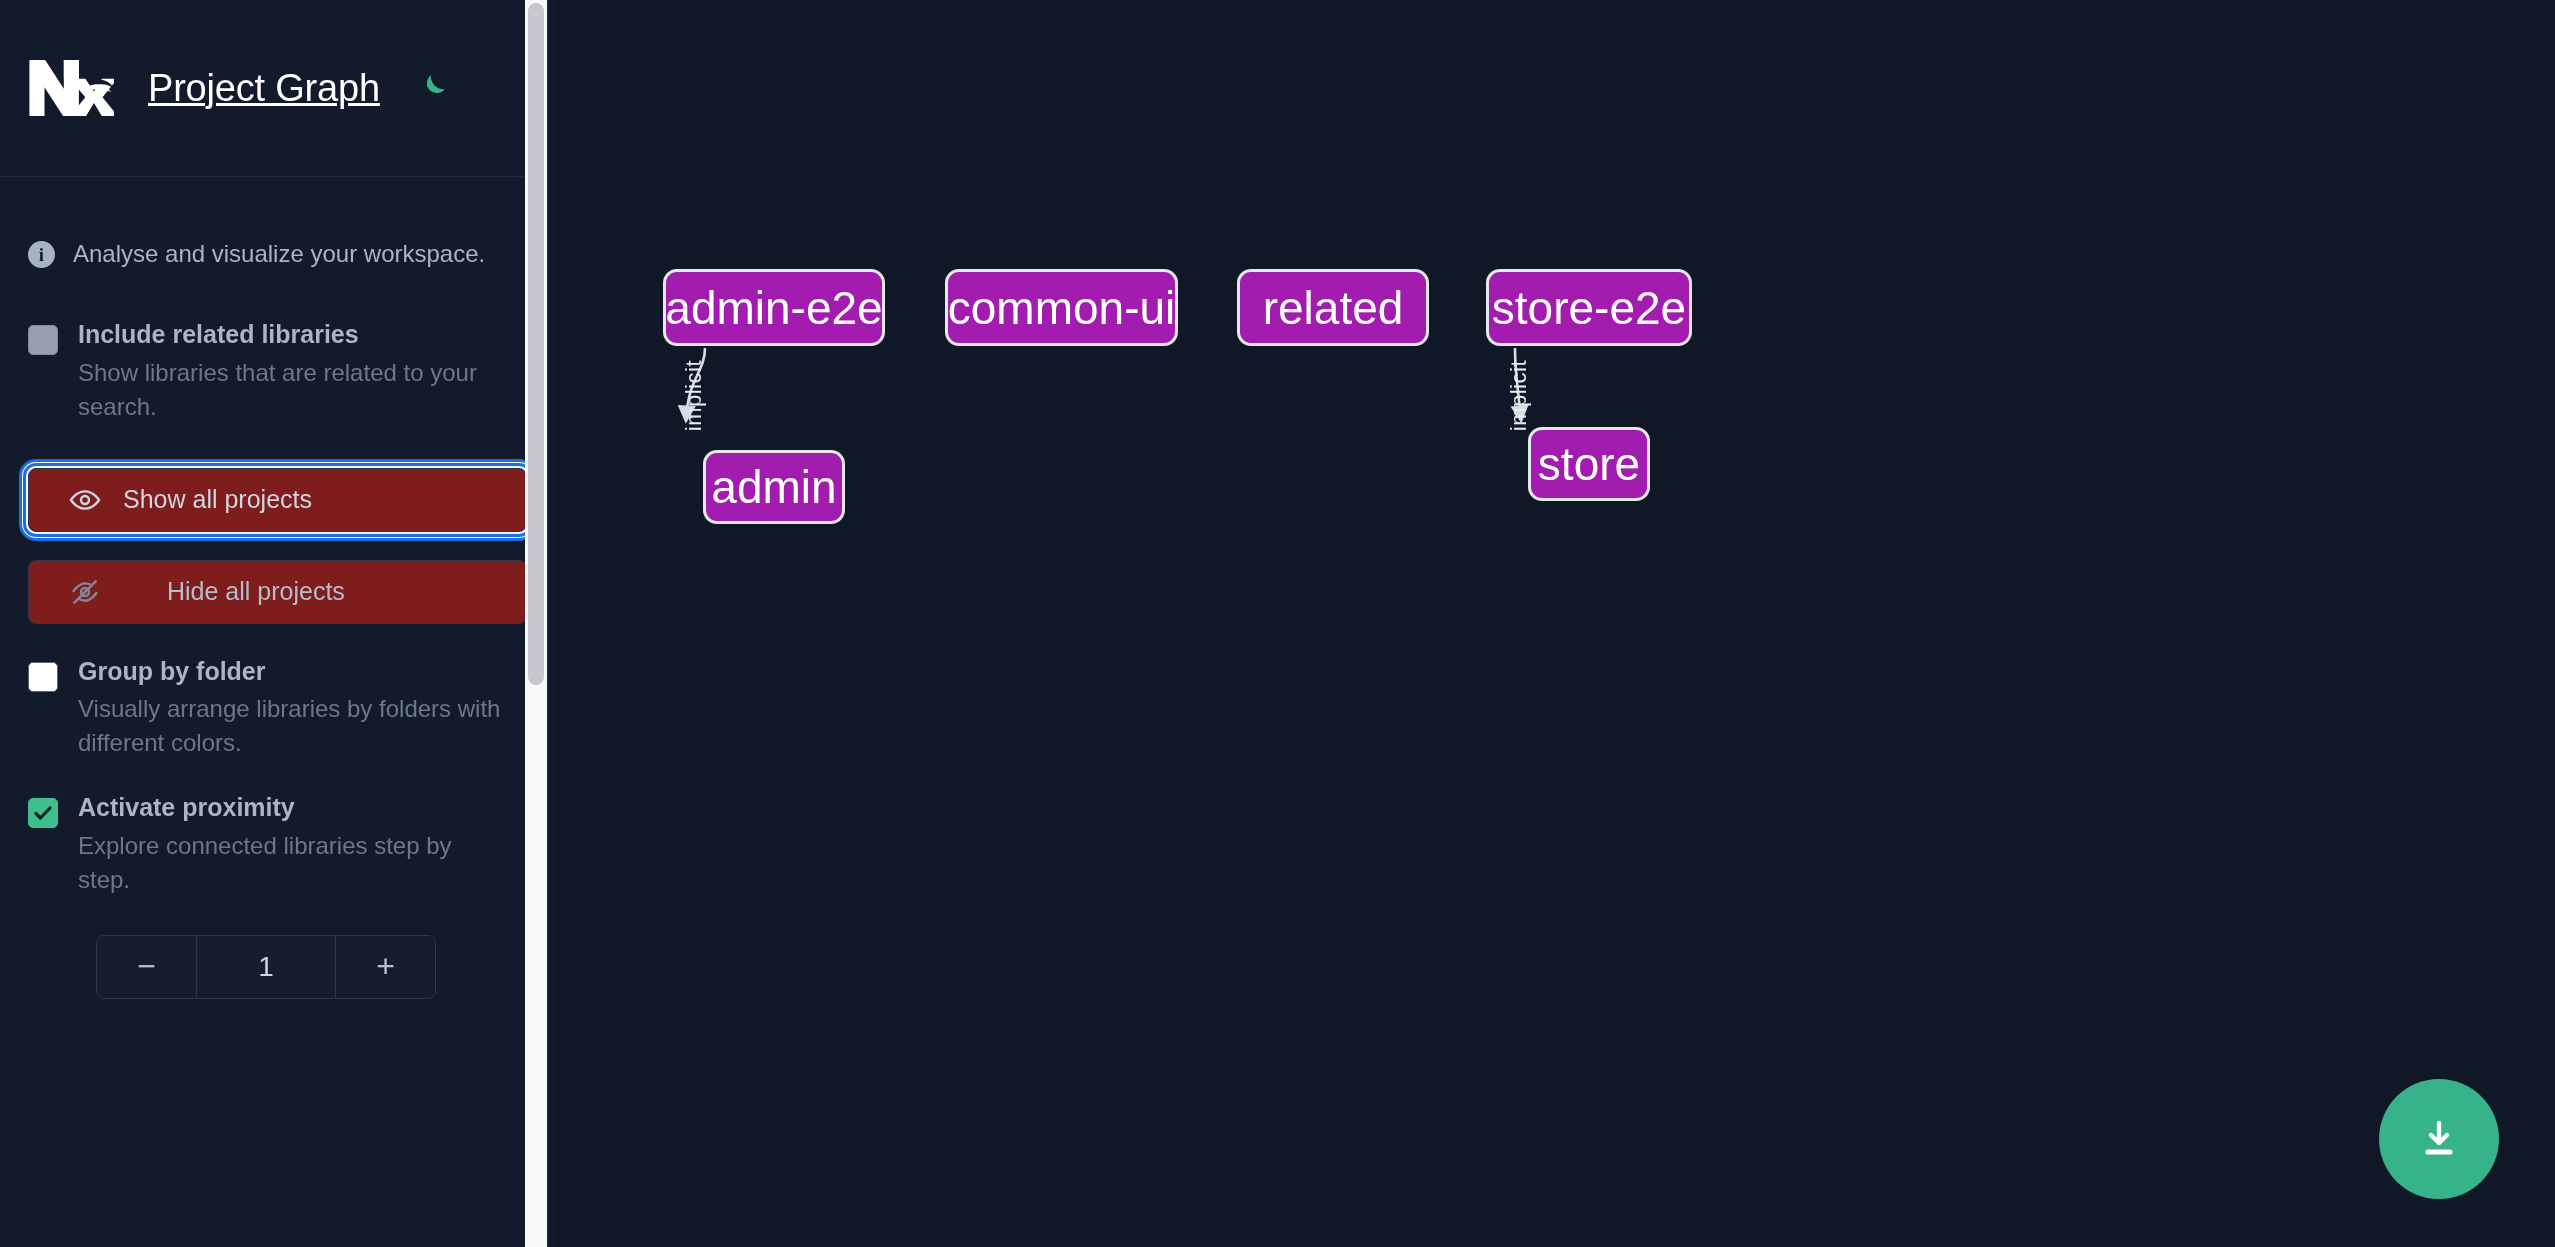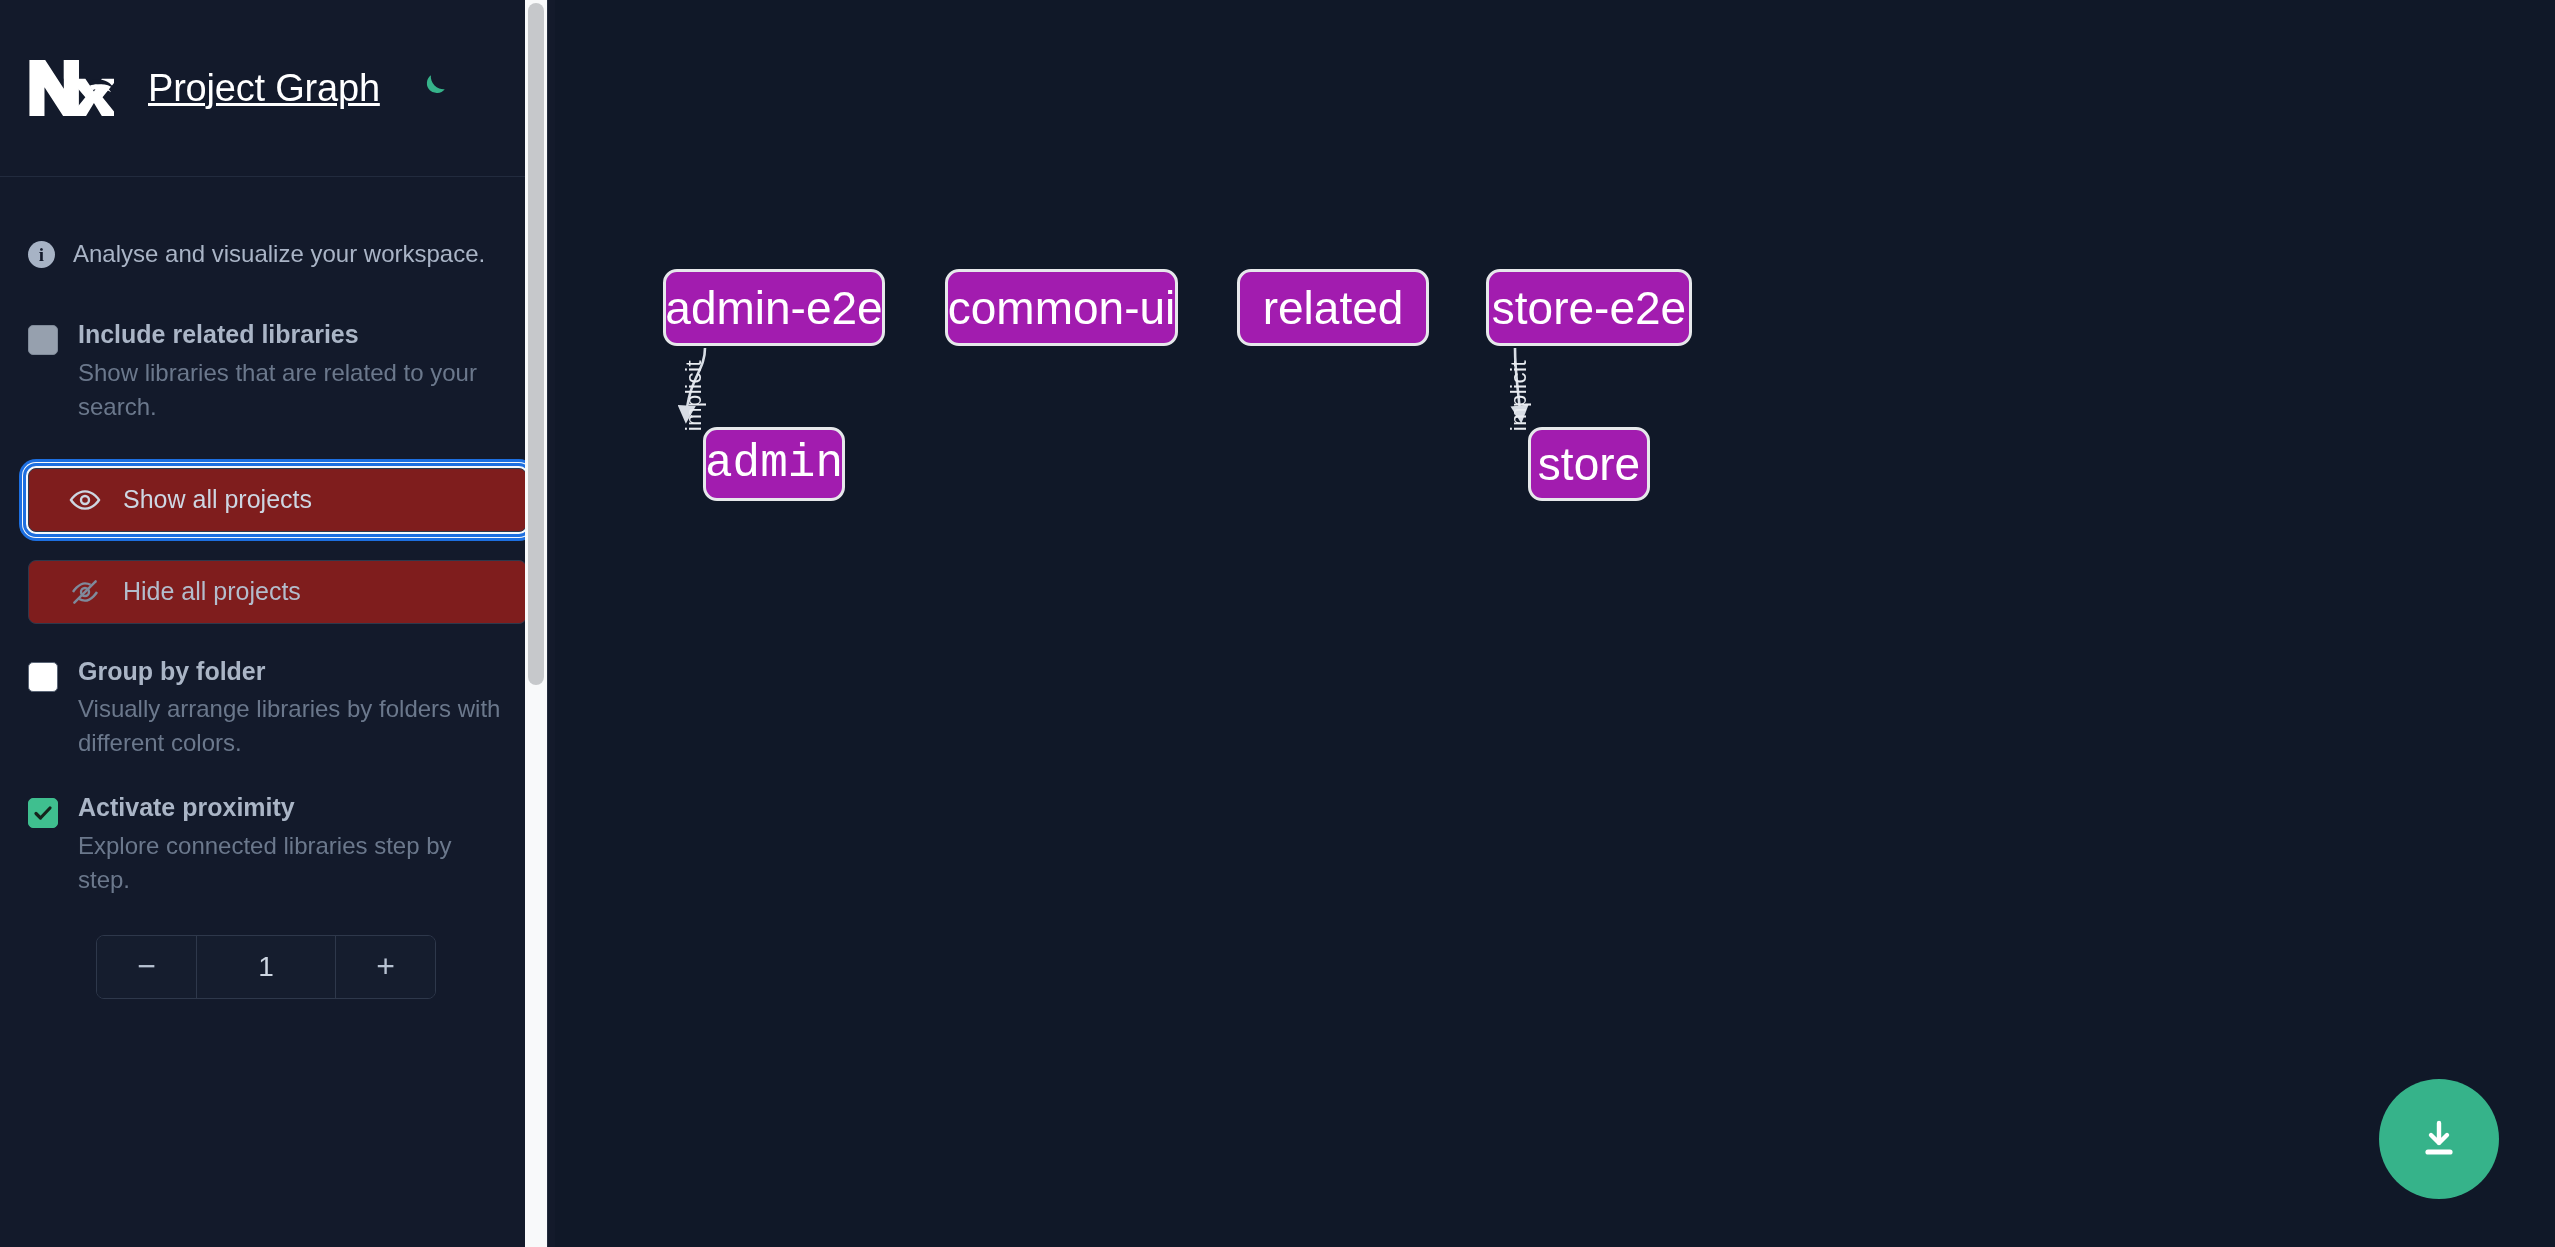--- a/index.html
+++ b/index.html
@@ -121,21 +121,21 @@
     font-size: 25px;
     cursor: pointer;
   }
   .btn .btn-icon { width: 36px; height: 36px; flex: 0 0 36px; margin-right: 20px; display:flex; align-items:center; justify-content:center; }
   .btn-focus {
     outline: 3px solid #1d6fe0;
     outline-offset: 2px;
     box-shadow: 0 0 0 6px #f7f9fb, 0 0 0 9px #1d6fe0;
   }
   .btn-show { margin-top: 44px; }
-  .btn-hide { margin-top: 28px; color: #b3bdcc; }
+  .btn-hide { margin-top: 28px; color: #b3bdcc; gap: 44px; }
 
   .stepper {
     display: flex;
     margin-top: 38px;
     height: 64px;
     border: 1px solid #2e384b;
     border-radius: 8px;
     overflow: hidden;
     width: 340px;
     margin-left: 68px;
@@ -327,21 +327,21 @@
       <path d="M960 348 C 960 372, 962 380, 966 420" fill="none" stroke="#d8dde5" stroke-width="2.6" marker-end="url(#arrow)"></path>
     </svg>
 
     <div class="edge-label" style="left:126px; top:360px;">implicit</div>
     <div class="edge-label" style="left:951px; top:360px;">implicit</div>
 
     <div class="node" style="left:108px; top:269px; width:222px; height:77px;">admin-e2e</div>
     <div class="node" style="left:390px; top:269px; width:233px; height:77px;">common-ui</div>
     <div class="node" style="left:682px; top:269px; width:192px; height:77px;">related</div>
     <div class="node" style="left:931px; top:269px; width:206px; height:77px;">store-e2e</div>
-    <div class="node" style="left:148px; top:427px; width:142px; height:74px;font-family:Liberation Mono, monospace;">admin</div>
+    <div class="node" style="left:148px; top:450px; width:142px; height:74px;">admin</div>
     <div class="node" style="left:973px; top:427px; width:122px; height:74px;">store</div>
 
     <div class="fab">
       <svg viewBox="0 0 24 24" width="48" height="48" xmlns="http://www.w3.org/2000/svg">
         <path fill="none" stroke="#ffffff" stroke-width="2.2" stroke-linecap="round" stroke-linejoin="round" d="M12 4v10m0 0l-4-4m4 4l4-4"></path>
         <path fill="none" stroke="#ffffff" stroke-width="2.6" stroke-linecap="round" d="M6.5 18.5h11"></path>
       </svg>
     </div>
 
   </div>

